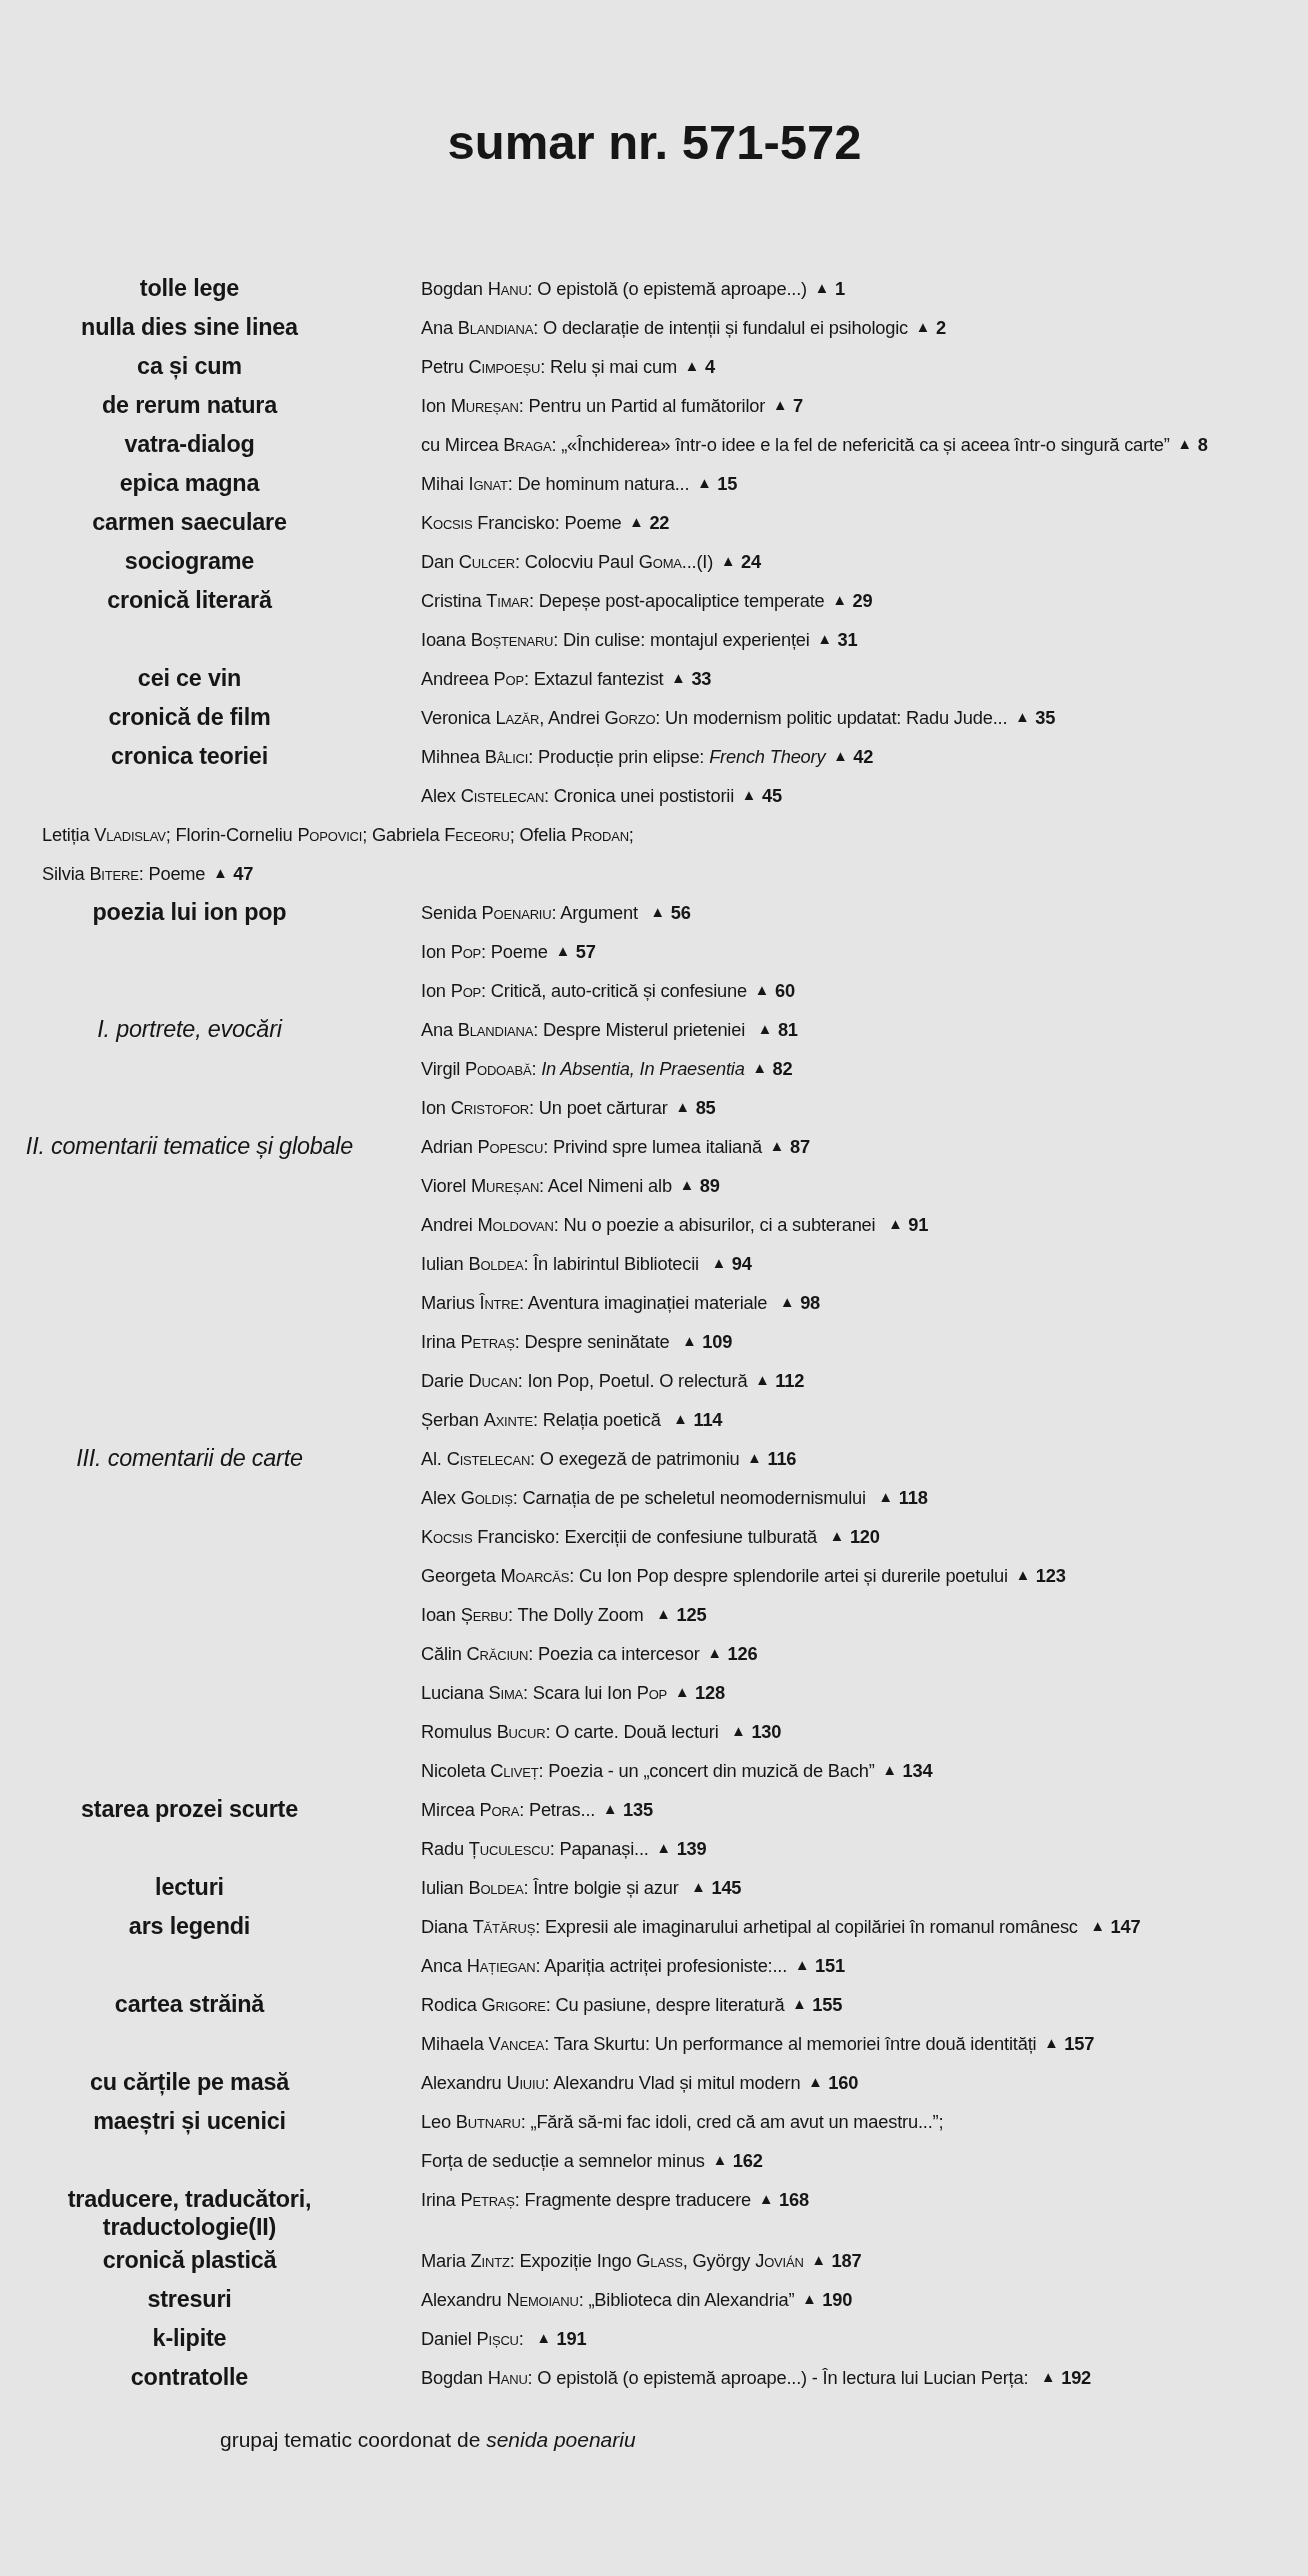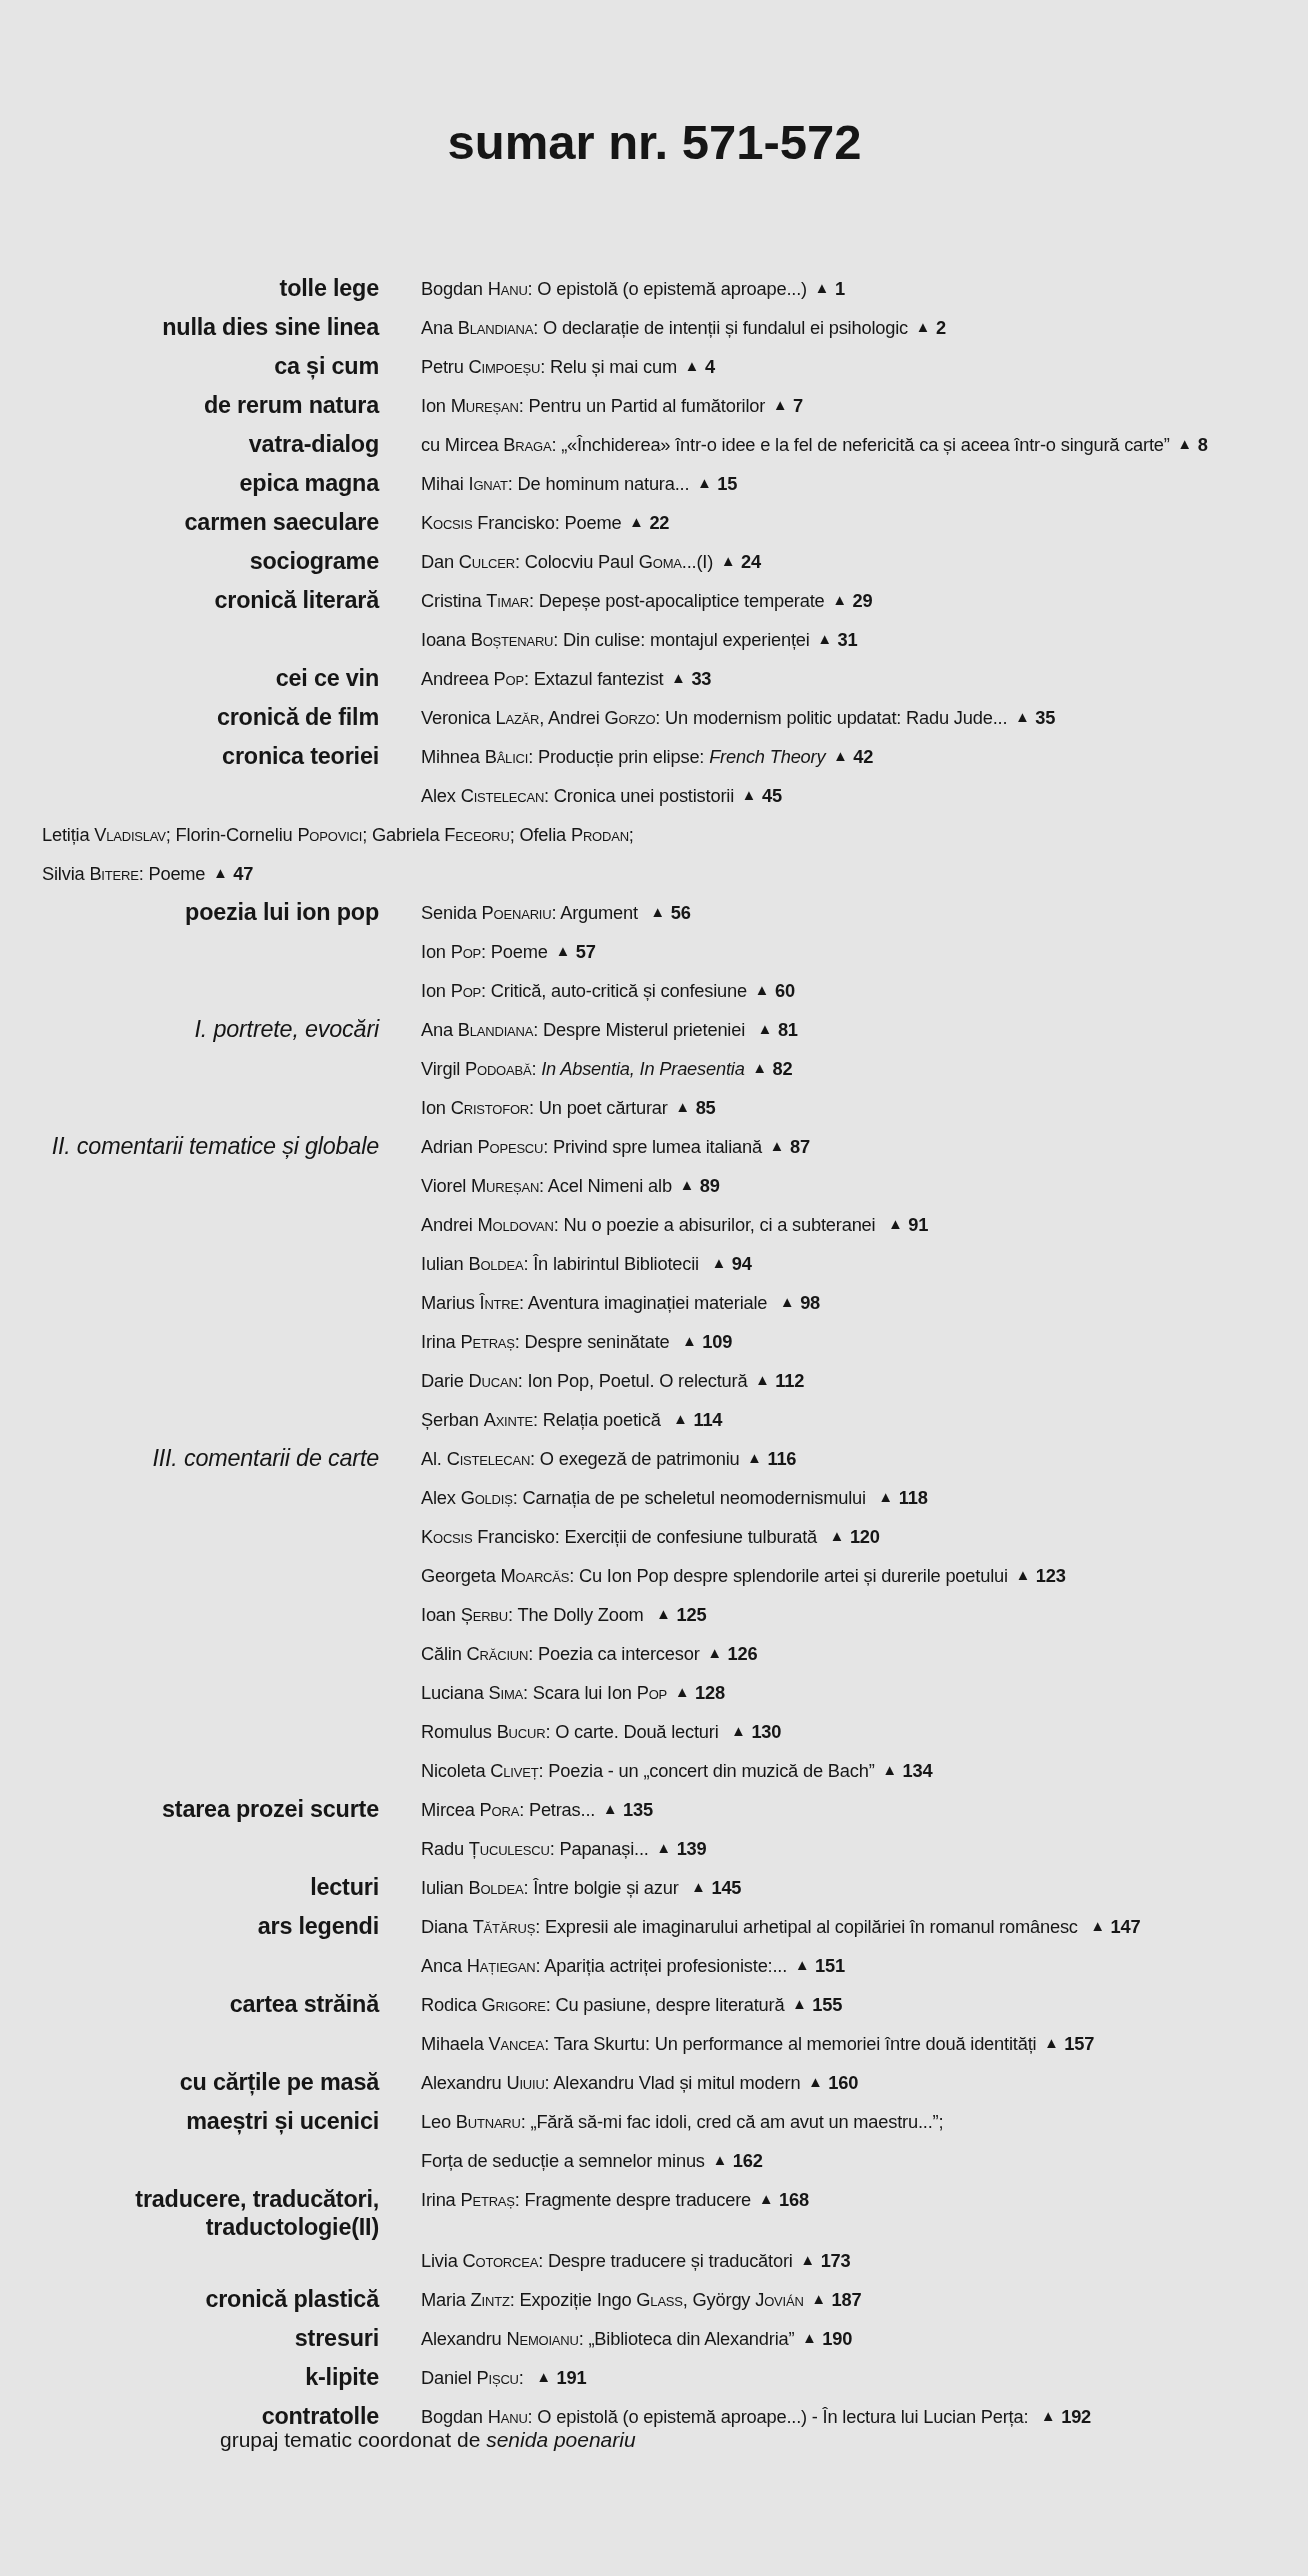--- a/index.html
+++ b/index.html
@@ -25,21 +25,21 @@
   .toc {
     position: absolute;
     top: 269px;
     left: 0;
     right: 0;
   }
   .row { display: flex; align-items: flex-start; }
   .cell-label {
     flex: 0 0 379px;
     max-width: 379px;
-    text-align: right;
+    text-align: center;
     font-size: 23.4px;
     font-weight: bold;
     line-height: 39px;
     white-space: pre-line;
     letter-spacing: -0.2px;
   }
   .cell-label.it { font-weight: normal; font-style: italic; }
   .cell-label.ml { line-height: 28px; padding-top: 5px; }
   .cell-entry {
     margin-left: 42px;
@@ -348,26 +348,20 @@
         </div>
       </div>
       <div class="row">
         <div class="cell-label ml">traducere, traducători,
 traductologie(II)</div>
         <div class="cell-entry">
           <div class="eline"><span class="s-p">Irina </span><span class="s-sc">Petraș</span><span class="s-p">:  Fragmente despre  traducere</span><span class="pagemark"><span class="tri">▲</span><span>168</span></span></div>
         </div>
       </div>
       <div class="row">
-        <div class="cell-label"></div>
-        <div class="cell-entry">
-          <div class="eline"><span class="s-p">Livia </span><span class="s-sc">Cotorcea</span><span class="s-p">:  Despre traducere și traducători</span><span class="pagemark"><span class="tri">▲</span><span>173</span></span></div>
-        </div>
-      </div>
-      <div class="row">
         <div class="cell-label">cronică plastică</div>
         <div class="cell-entry">
           <div class="eline"><span class="s-p">Maria </span><span class="s-sc">Zintz</span><span class="s-p">:  Expoziție Ingo </span><span class="s-sc">Glass</span><span class="s-p">, György </span><span class="s-sc">Jovián</span><span class="pagemark"><span class="tri">▲</span><span>187</span></span></div>
         </div>
       </div>
       <div class="row">
         <div class="cell-label">stresuri</div>
         <div class="cell-entry">
           <div class="eline"><span class="s-p">Alexandru </span><span class="s-sc">Nemoianu</span><span class="s-p">:   „Biblioteca din Alexandria”</span><span class="pagemark"><span class="tri">▲</span><span>190</span></span></div>
         </div>

